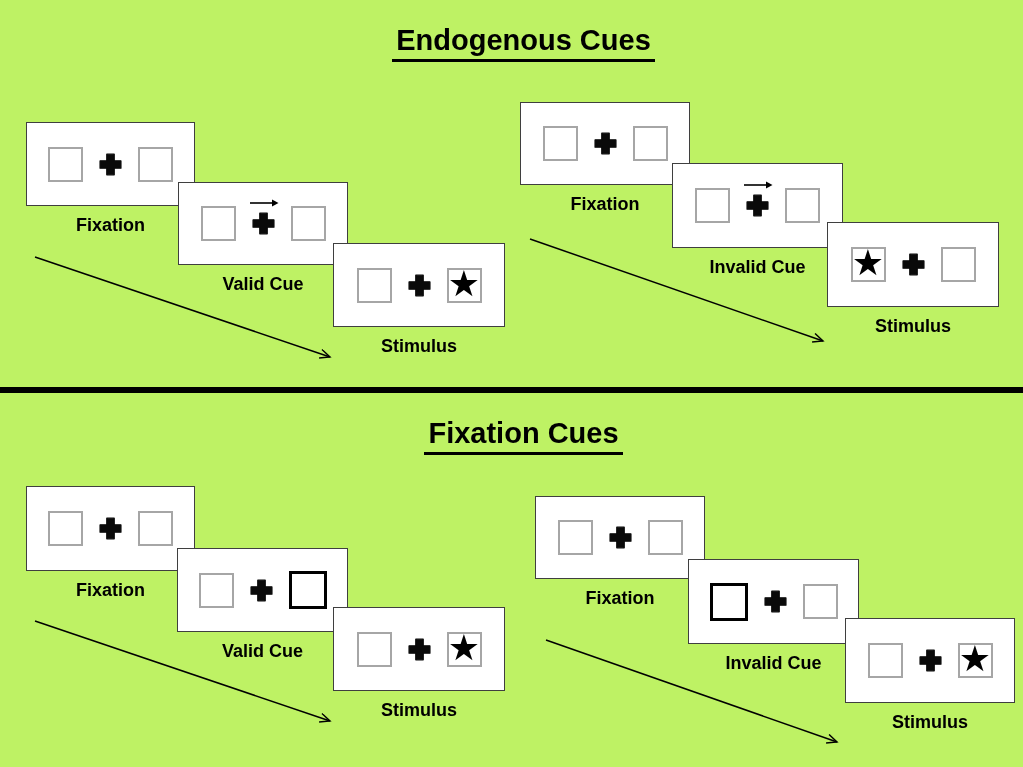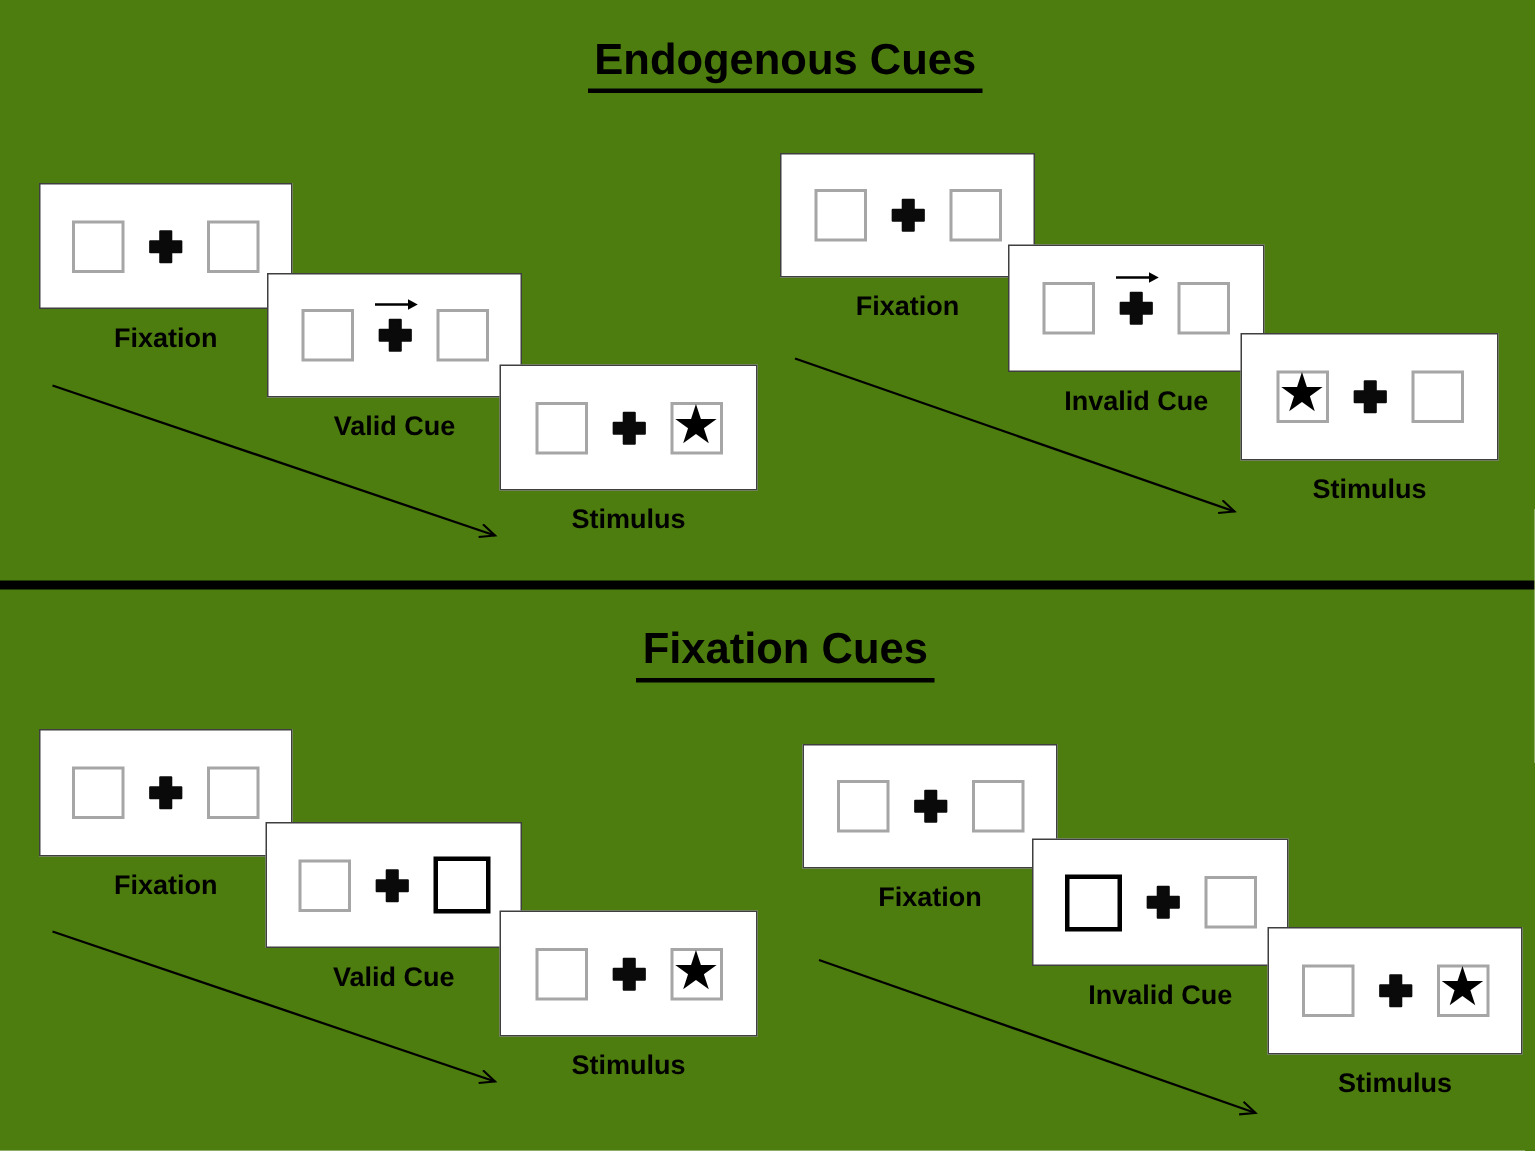--- a/index.html
+++ b/index.html
@@ -1,20 +1,20 @@
 <!DOCTYPE html>
 <html><head>
 <meta charset="utf-8">
 <style>
   html,body{margin:0;padding:0;}
   body{
     width:1023px;height:767px;background:#ffffff;
     font-family:"Liberation Sans",sans-serif;position:relative;overflow:hidden;
   }
-  .canvas{position:absolute;left:0;top:0;width:1023px;height:767px;background:#4d7c0f;}
+  .canvas{position:absolute;left:0;top:0;width:1023px;height:767px;background:#bef264;}
   .title{position:absolute;left:0;width:100%;text-align:center;}
   .title-text{
     display:inline-block;transform:translateX(12px);
     font-weight:bold;font-size:29px;color:#000;
     border-bottom:3px solid #000;padding:0 4px 2px;
   }
   .divider{position:absolute;left:0;top:387px;width:1023px;height:6px;background:#000;}
   .panel{position:absolute;}
   .face{
     position:absolute;left:0;top:0;right:0;bottom:0;background:#fff;

